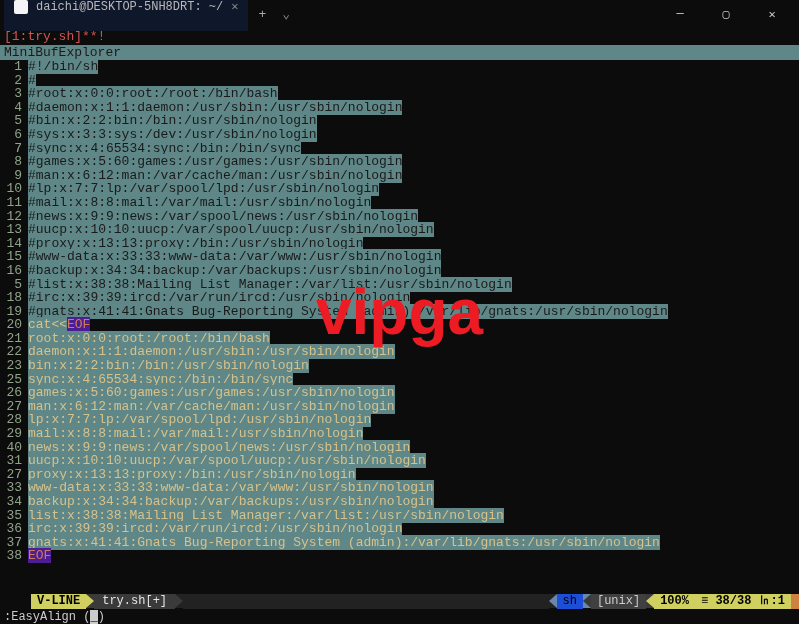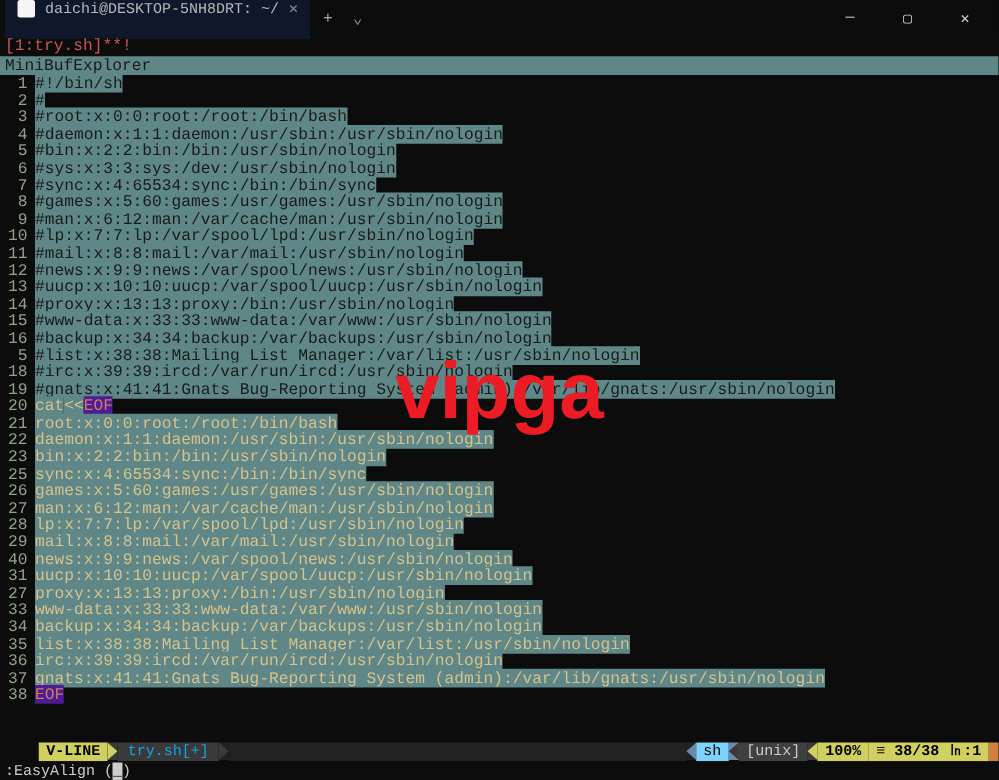--- a/index.html
+++ b/index.html
@@ -68,25 +68,25 @@
 .sel-eof { background: #4c1d95; color: #cd7c5c; }
 .statusbar {
   display: flex;
   height: 15px;
   font-size: 12px;
   line-height: 15px;
   margin-left: 31px;
 }
 .sb-mode { background: #d0d060; color: #000; padding: 0 6px; font-weight: bold; }
 .sb-sep1 { width: 0; height: 0; border-top: 7.5px solid transparent; border-bottom: 7.5px solid transparent; border-left: 8px solid #d0d060; background: #3a3a3a; }
-.sb-file { background: #3a3a3a; color: #0ea5e9; padding: 0 8px; font-family: Liberation Mono, monospace; }
+.sb-file { background: #3a3a3a; color: #e5e5e5; padding: 0 8px; font-family: Liberation Mono, monospace; }
 .sb-sep2 { width: 0; height: 0; border-top: 7.5px solid transparent; border-bottom: 7.5px solid transparent; border-left: 8px solid #3a3a3a; background: #222; }
 .sb-mid { background: #222; flex: 1; }
 .sb-sep3 { width: 0; height: 0; border-top: 7.5px solid transparent; border-bottom: 7.5px solid transparent; border-right: 8px solid #6a88a8; background:#222; }
-.sb-ft { background: #7dd3fc; color: #000; padding: 0 6px; }
+.sb-ft { background: #1d4ed8; color: #000; padding: 0 6px; }
 .sb-sep4 { width: 0; height: 0; border-top: 7.5px solid transparent; border-bottom: 7.5px solid transparent; border-right: 8px solid #3a3a3a; background:#6a88a8; }
 .sb-enc { background: #404040; color: #ccc; padding: 0 6px; }
 .sb-sep5 { width: 0; height: 0; border-top: 7.5px solid transparent; border-bottom: 7.5px solid transparent; border-right: 8px solid #d0d060; background:#3a3a3a; }
 .sb-pos { background: #d0d060; color: #000; padding: 0 6px; font-weight: bold; }
 .sb-warn { background: #d08040; color: #000; padding: 0 4px; }
 .cmdline { background: #0c0c0c; color: #ccc; padding: 1px 4px; height: 15px; line-height: 14px; font-size: 12px;}
 .cursor { background: #ccc; color: #0c0c0c; }
 .watermark {
   position: absolute;
   left: 50%; top: 50%;

